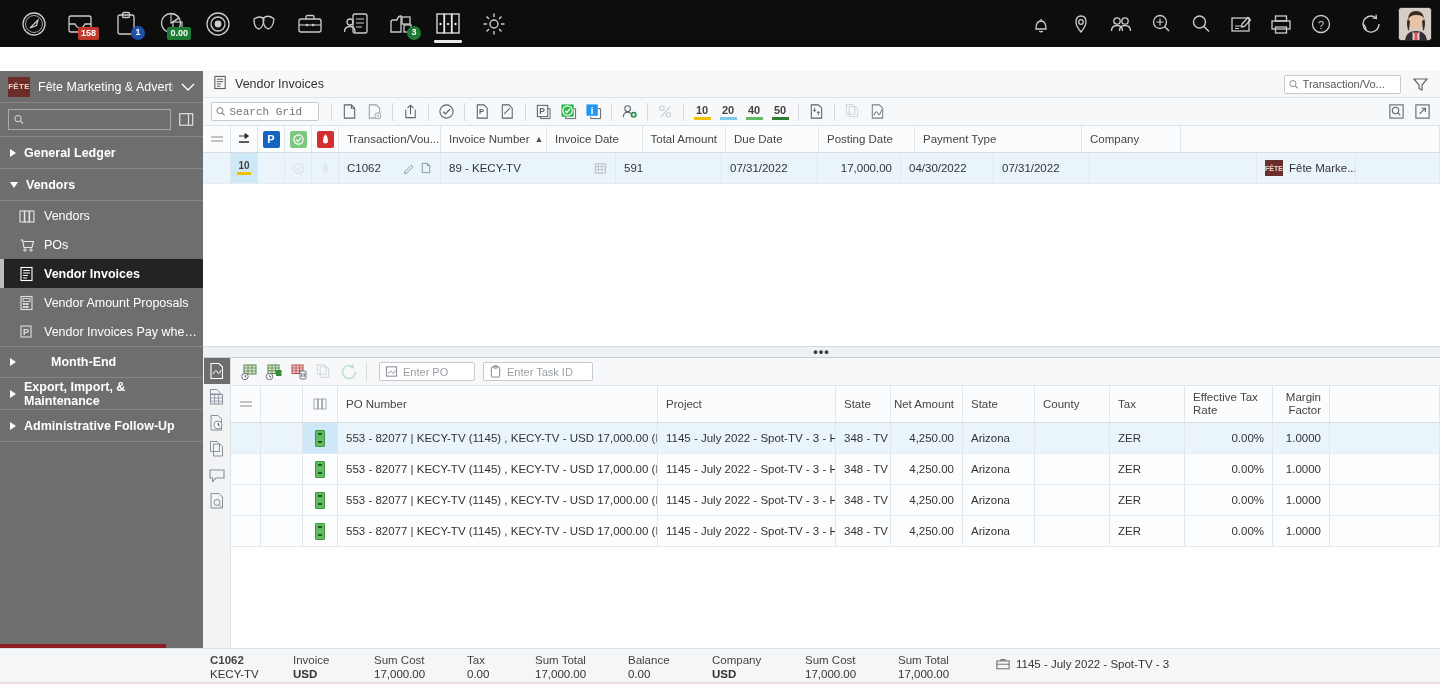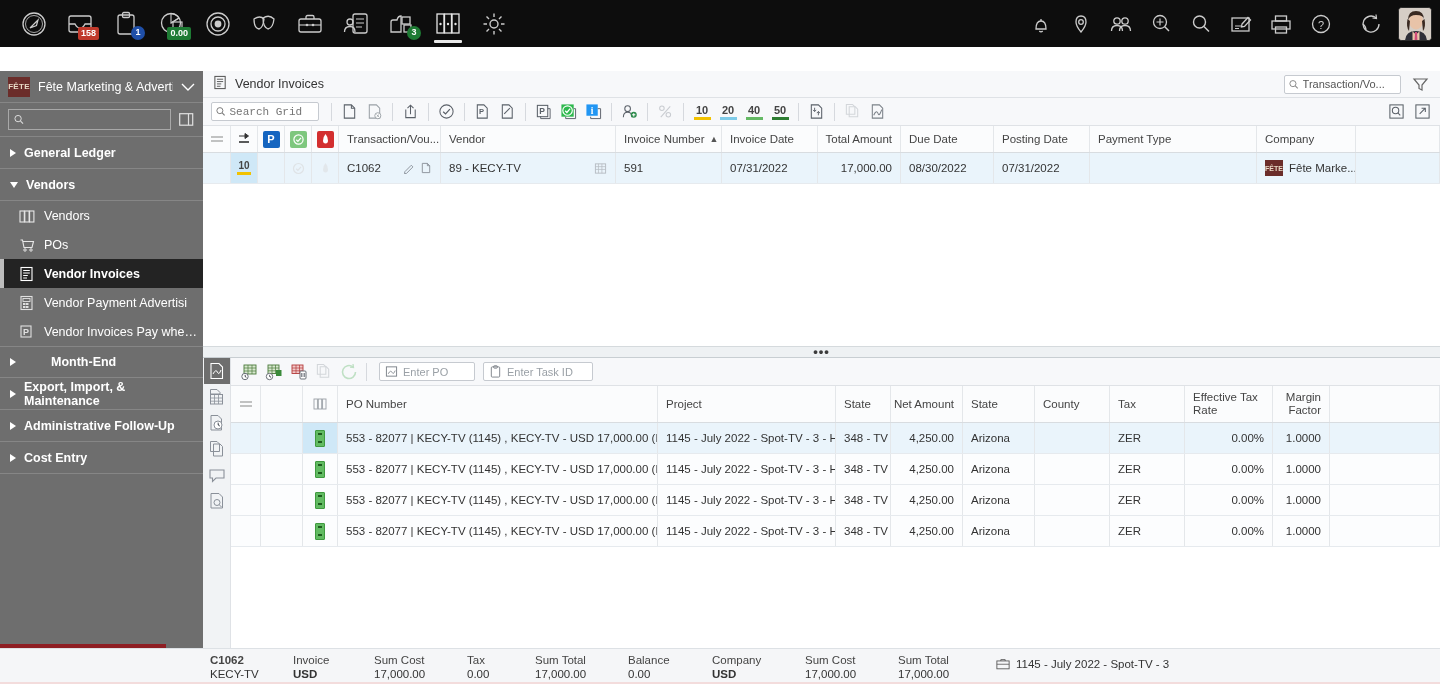--- a/index.html
+++ b/index.html
@@ -483,21 +483,21 @@
           <span class="sb-item-ico">
             <svg width="16" height="16" viewBox="0 0 16 16">
                 <rect x="2" y="1.5" width="11" height="13" fill="none" stroke="#e0e0e0" stroke-width="1.1"></rect>
                 <rect x="4" y="3.5" width="7" height="3" fill="none" stroke="#e0e0e0" stroke-width="0.9"></rect>
                 <rect x="4" y="8" width="2.5" height="2" fill="#e0e0e0"></rect>
                 <rect x="7" y="8" width="2.5" height="2" fill="#e0e0e0"></rect>
                 <rect x="4" y="11" width="2.5" height="2" fill="#e0e0e0"></rect>
                 <rect x="7" y="11" width="2.5" height="2" fill="#e0e0e0"></rect>
               </svg>
           </span>
-          <span class="sb-item-label">Vendor Payment Advertisi</span>
+          <span class="sb-item-label">Vendor Amount Proposals</span>
         </div>
 
         <div class="sb-item">
           <span class="sb-item-ico">
             <svg width="16" height="16" viewBox="0 0 16 16">
                 <rect x="2" y="2" width="10" height="11" fill="none" stroke="#e0e0e0" stroke-width="1.1"></rect>
                 <text x="7" y="11" text-anchor="middle" font-size="9" fill="#e0e0e0" font-family="Liberation Sans" font-weight="bold">P</text>
               </svg>
           </span>
           <span class="sb-item-label">Vendor Invoices Pay when P...</span>
@@ -511,24 +511,20 @@
         <div class="sb-group">
           <i class="caret right"></i>
           <span>Export, Import, &amp; Maintenance</span>
         </div>
 
         <div class="sb-group">
           <i class="caret right"></i>
           <span>Administrative Follow-Up</span>
         </div>
 
-        <div class="sb-group">
-          <i class="caret right"></i>
-          <span>Cost Entry</span>
-        </div>
       </div>
 
       <div class="sb-bottom-accent"></div>
     </div>
 
     <div class="main">
 
       <div class="main-head">
         <span>
           <svg width="15" height="15" viewBox="0 0 16 16">
@@ -732,21 +728,20 @@
             </span>
           </div>
           <div class="gh center" style="width:27px">
             <span class="hdr-ico-box hdr-red">
               <svg width="13" height="14" viewBox="0 0 13 14">
                   <path d="M6.5 2 Q9 5 9 8.5 Q9 11.5 6.5 11.5 Q4 11.5 4 8.5 Q4 5 6.5 2 Z" fill="#fff"></path>
                 </svg>
             </span>
           </div>
           <div class="gh" style="width:102px">Transaction/Vou...</div>
-          <div class="gh" style="width:175px">Vendor</div>
           <div class="gh" style="width:106px">
             <span>Invoice Number</span>
             <span style="margin-left:5px;font-size:9px;color:#555">▲</span>
           </div>
           <div class="gh" style="width:96px">Invoice Date</div>
           <div class="gh right" style="width:83px">Total Amount</div>
           <div class="gh" style="width:93px">Due Date</div>
           <div class="gh" style="width:96px">Posting Date</div>
           <div class="gh" style="width:167px">Payment Type</div>
           <div class="gh" style="width:99px">Company</div>
@@ -788,21 +783,21 @@
           <div class="gc" style="width:175px;justify-content:space-between">
             <span>89 - KECY-TV</span>
             <svg width="13" height="13" viewBox="0 0 14 14">
                 <rect x="1.5" y="2" width="11" height="10" fill="none" stroke="#b6bcc2" stroke-width="1"></rect>
                 <path d="M1.5 5 H12.5 M1.5 8 H12.5 M4.8 2 V12 M8.5 2 V12" stroke="#b6bcc2" stroke-width="0.8"></path>
               </svg>
           </div>
           <div class="gc" style="width:106px">591</div>
           <div class="gc" style="width:96px">07/31/2022</div>
           <div class="gc right" style="width:83px">17,000.00</div>
-          <div class="gc" style="width:93px">08/30/2022</div>
+          <div class="gc" style="width:93px">04/30/2022</div>
           <div class="gc" style="width:96px">07/31/2022</div>
           <div class="gc" style="width:167px"></div>
           <div class="gc" style="width:99px">
             <span class="co-chip">FÊTE</span>
             <span>Fête Marke...</span>
           </div>
           <div class="gc" style="flex:1"></div>
         </div>
 
         <div class="grid-blank"></div>

